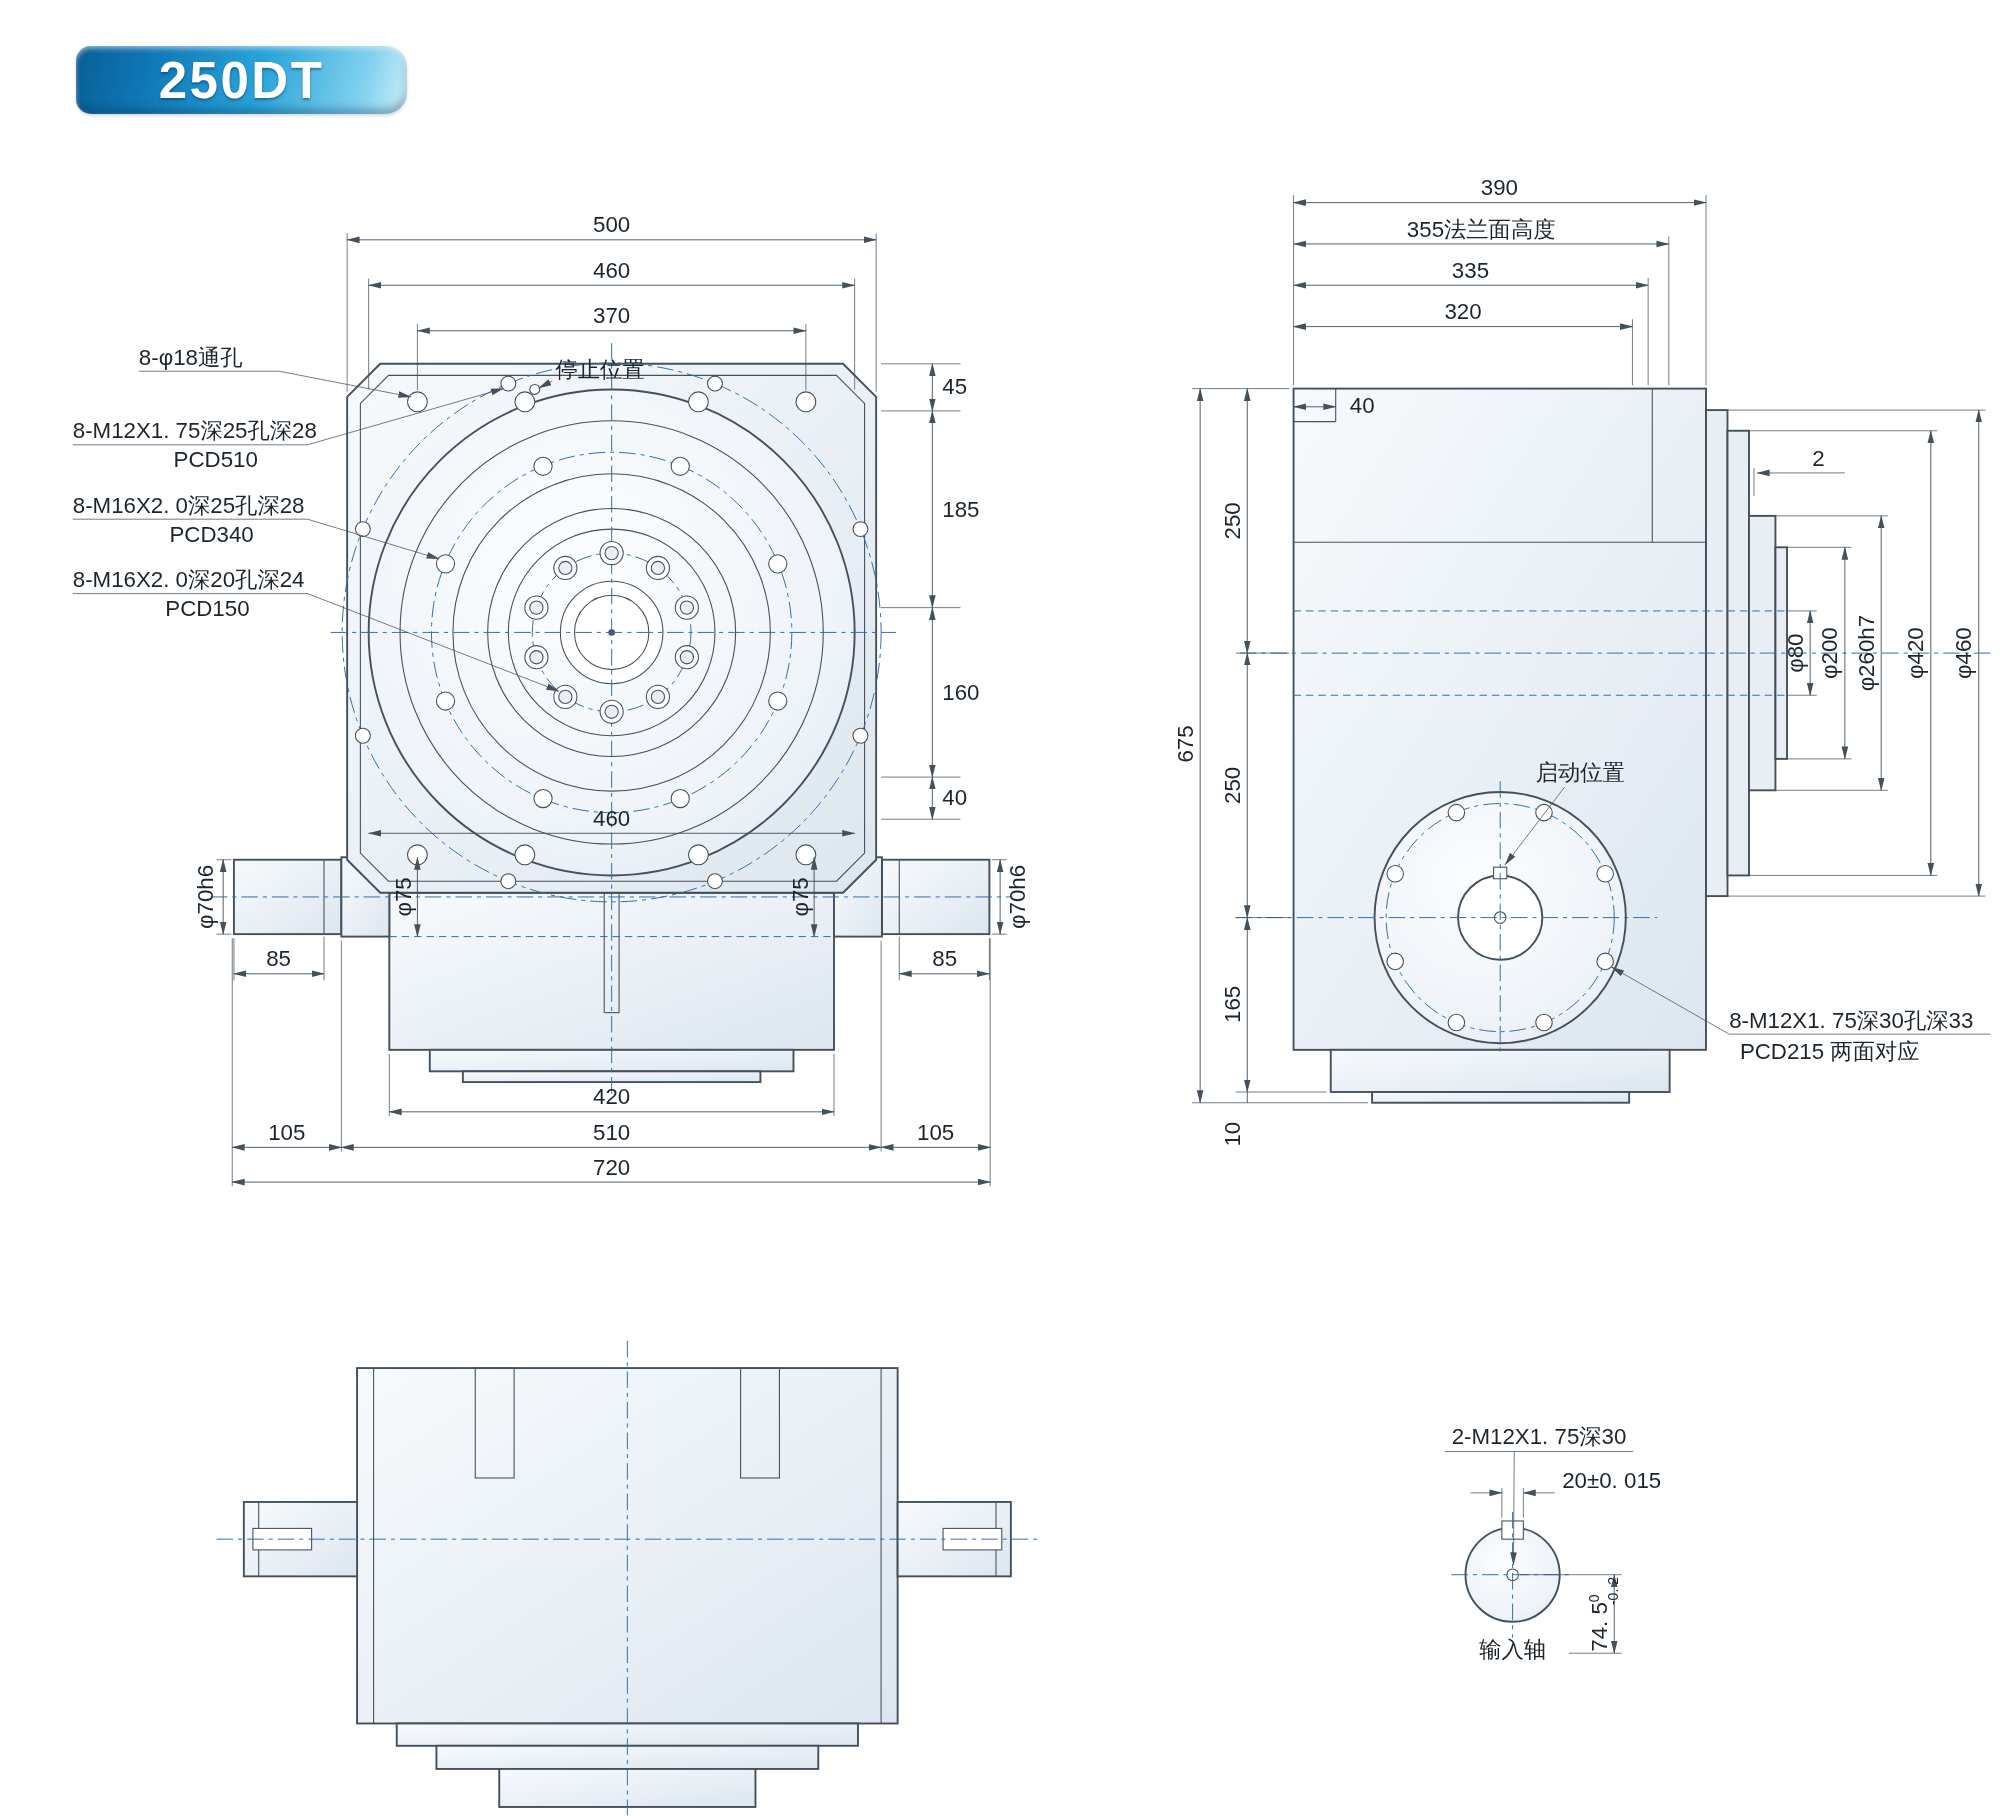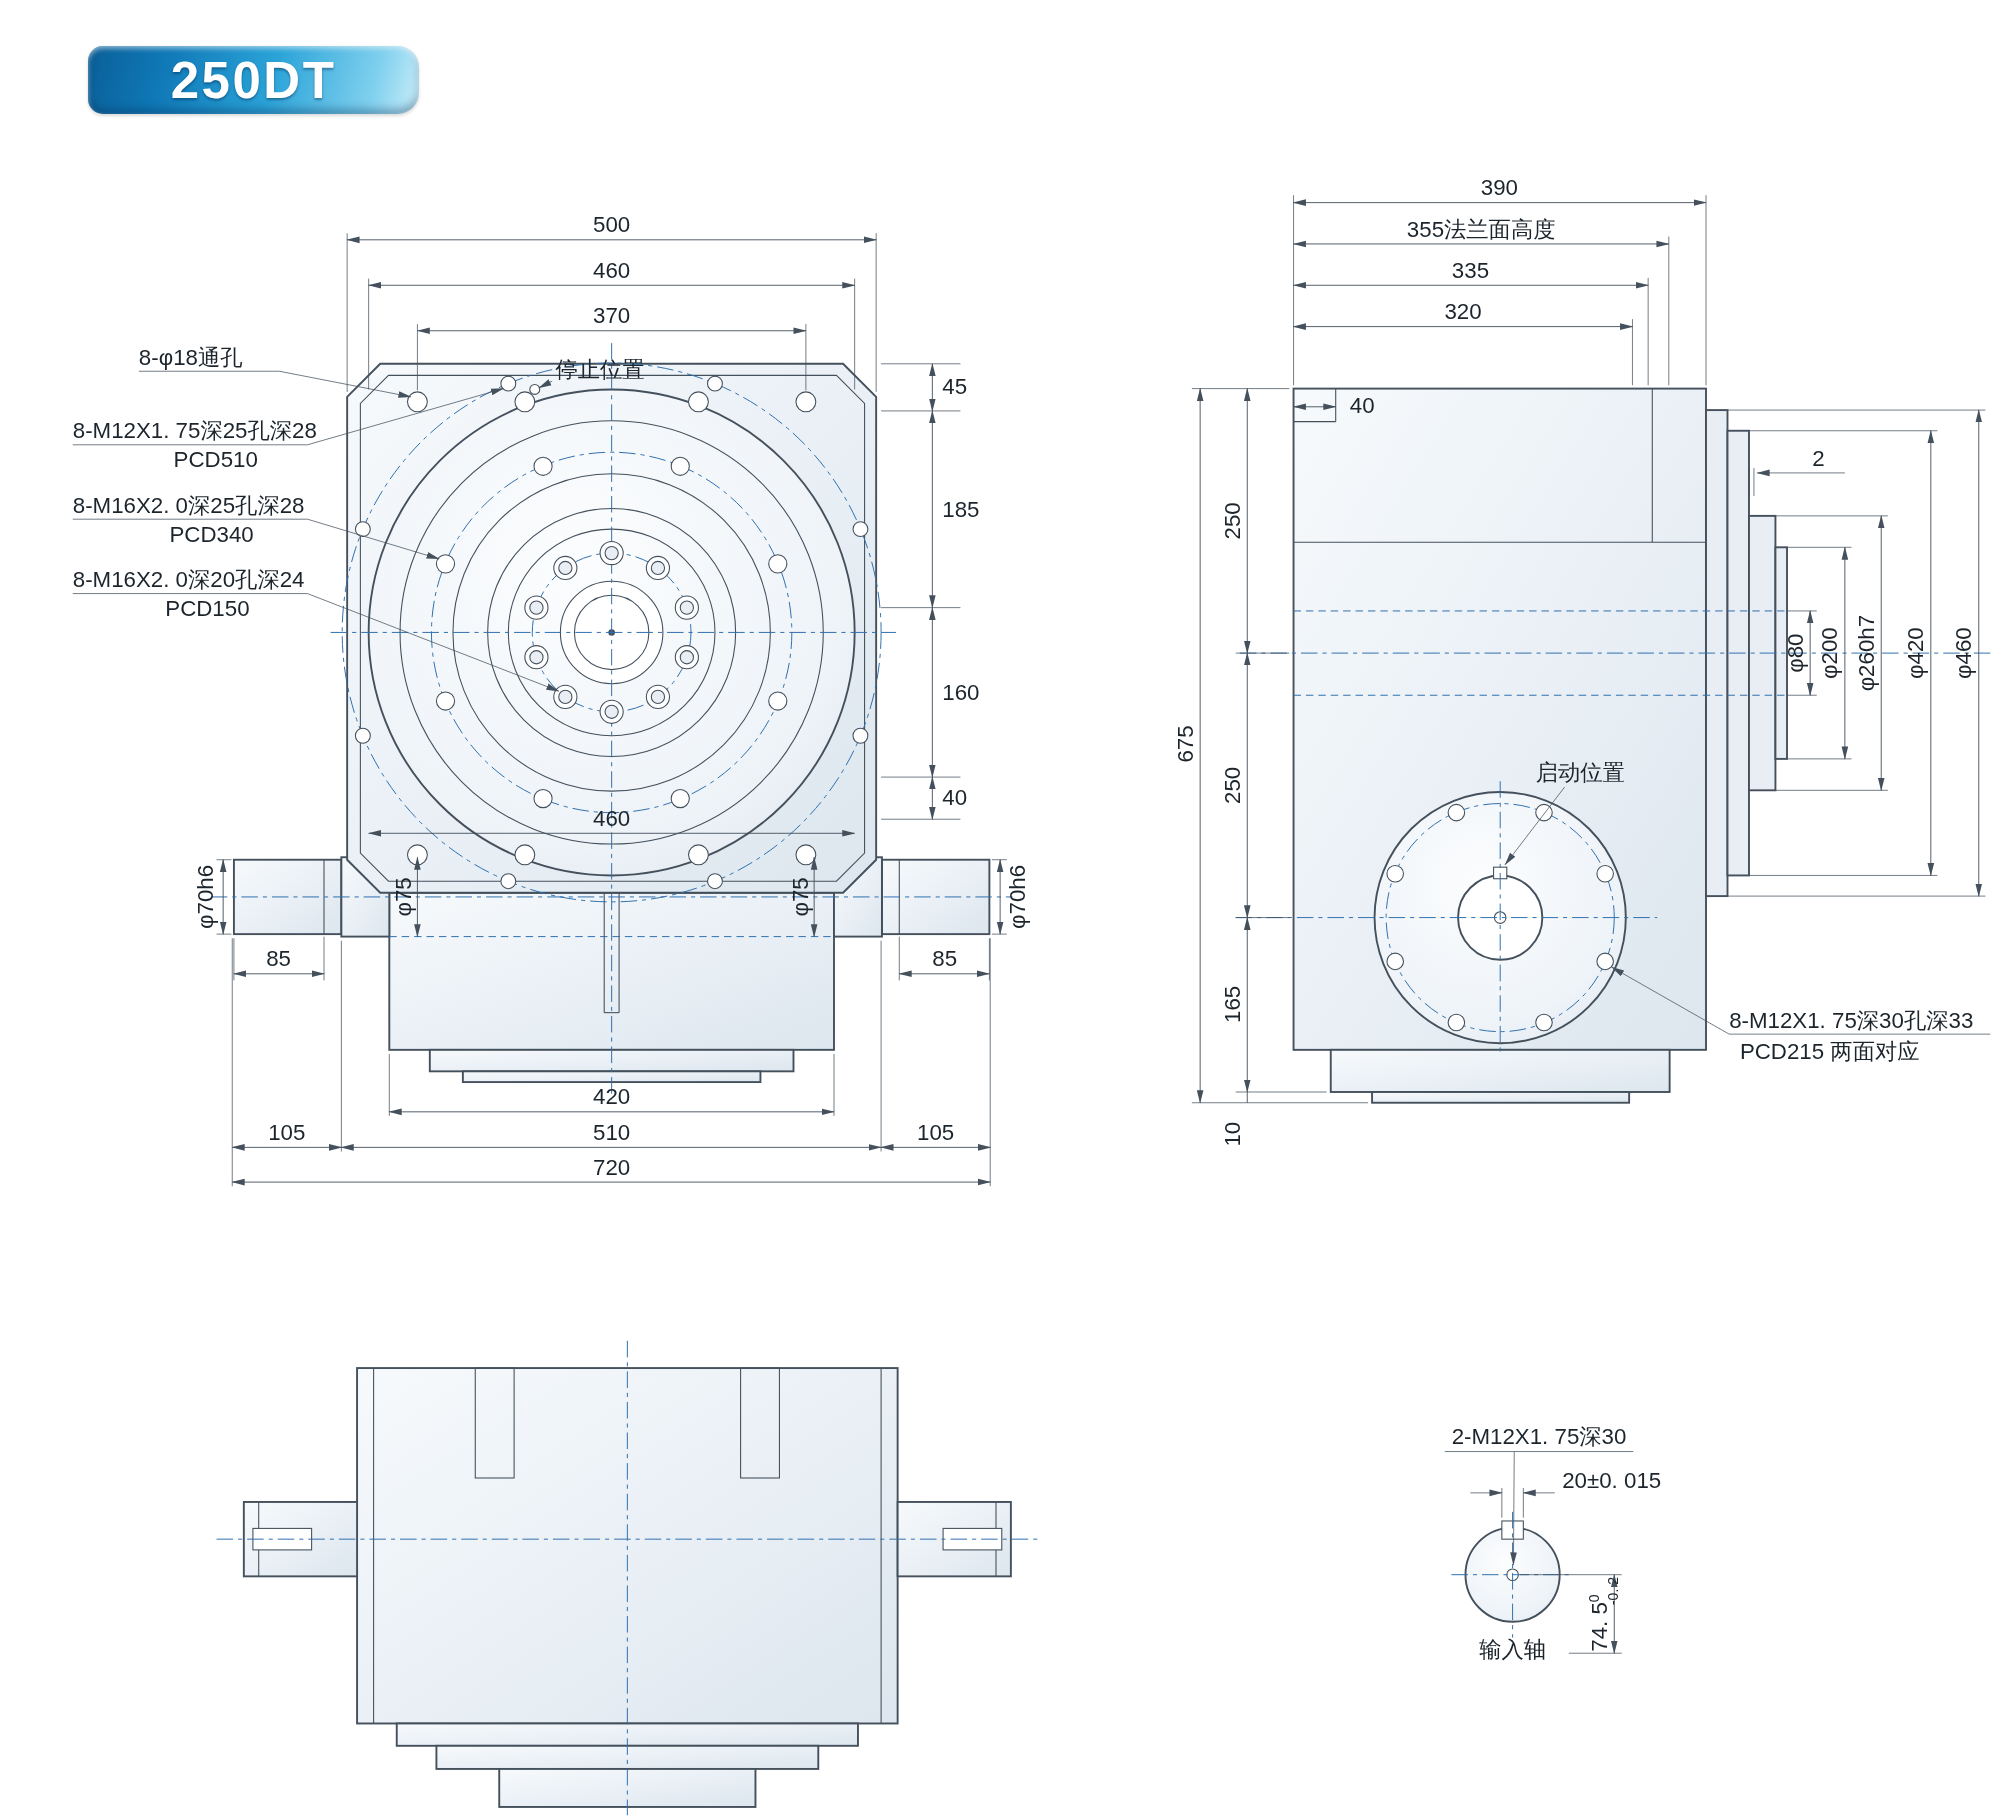--- a/index.html
+++ b/index.html
@@ -3,21 +3,21 @@
 <meta charset="utf-8">
 <style>
   html,body{margin:0;padding:0;background:#ffffff;}
   body{width:2011px;height:1817px;position:relative;font-family:"Liberation Sans","DejaVu Sans",sans-serif;}
   #stage{position:absolute;inset:0;}
   .badge{
     position:absolute;left:76px;top:46px;width:331px;height:68px;
     border-radius:15px 21.5px 21.5px 15px;
     background:linear-gradient(105deg,#0a5f96 0%,#0f77b6 22%,#2aa3d8 55%,#7fd0ee 85%,#cdeef9 100%);
     box-shadow:inset 0 2.5px 5px rgba(255,255,255,.55), inset 0 -5px 8.3px rgba(0,40,80,.35), 0 1.7px 3.3px rgba(0,0,0,.15);
-    display:flex;align-items:center;justify-content:center;margin-left:12px;
+    display:flex;align-items:center;justify-content:center;
   }
   .badge span{
     color:#ffffff;font-size:51px;font-weight:800;letter-spacing:2.5px;
     text-shadow:0 1.7px 2.5px rgba(0,40,80,.45);
   }
   svg text{font-family:"Liberation Sans","DejaVu Sans",sans-serif;font-size:27px;fill:#1c242c;}
   .ol{fill:none;stroke:#44505c;stroke-width:2.3;stroke-linejoin:miter;}
   .ol2{fill:none;stroke:#44505c;stroke-width:1.3;}
   .fb{fill:url(#gBody);}
   .fd{fill:url(#gDisc);}

